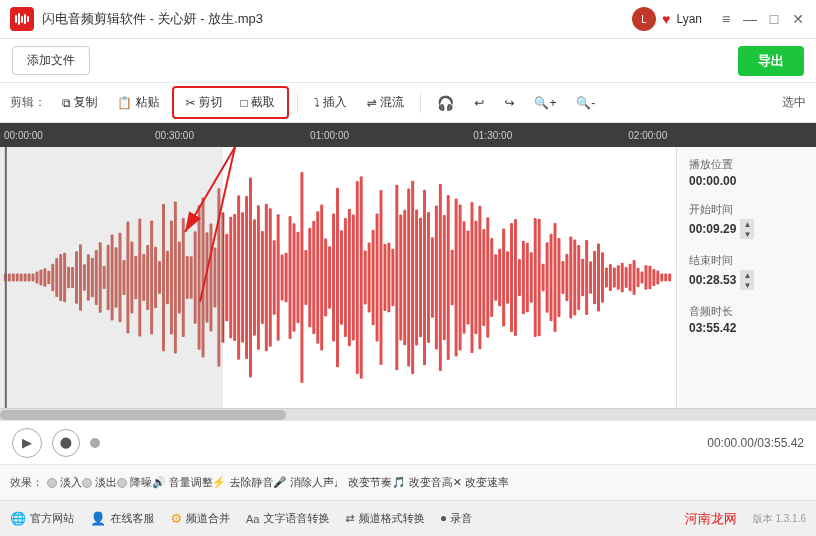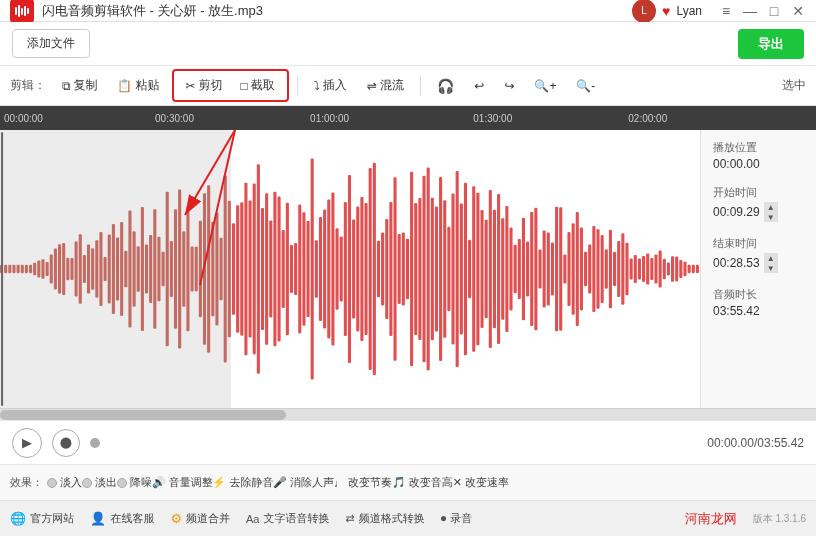--- a/index.html
+++ b/index.html
@@ -10,21 +10,21 @@
       width: 816px;
       height: 536px;
       overflow: hidden;
       display: flex;
       flex-direction: column;
     }
 
     
     #title-bar {
       background: #fff;
-      height: 22px;
+      height: 39px;
       display: flex;
       align-items: center;
       padding: 0 10px;
       border-bottom: 1px solid #e0e0e0;
       flex-shrink: 0;
     }
     #app-logo {
       width: 24px;
       height: 24px;
       background: #e02020;
@@ -214,42 +214,42 @@
       position: absolute;
       top: 0;
       left: 0;
       width: 100%;
       height: 100%;
       pointer-events: none;
     }
 
     
     #right-panel {
-      width: 116px;
+      width: 140px;
       background: #f8f8f8;
       border-left: 1px solid #e0e0e0;
       padding: 10px 12px;
       display: flex;
       flex-direction: column;
       gap: 14px;
       flex-shrink: 0;
     }
     .info-row {
       display: flex;
       flex-direction: column;
       gap: 2px;
     }
     .info-label {
       color: #666;
       font-size: 11px;
     }
     .info-value {
       color: #333;
       font-size: 12px;
-      font-weight: normal;
+      font-weight: bold;
     }
     .info-value-row {
       display: flex;
       align-items: center;
       gap: 4px;
     }
     .spin-btns {
       display: flex;
       flex-direction: column;
     }

